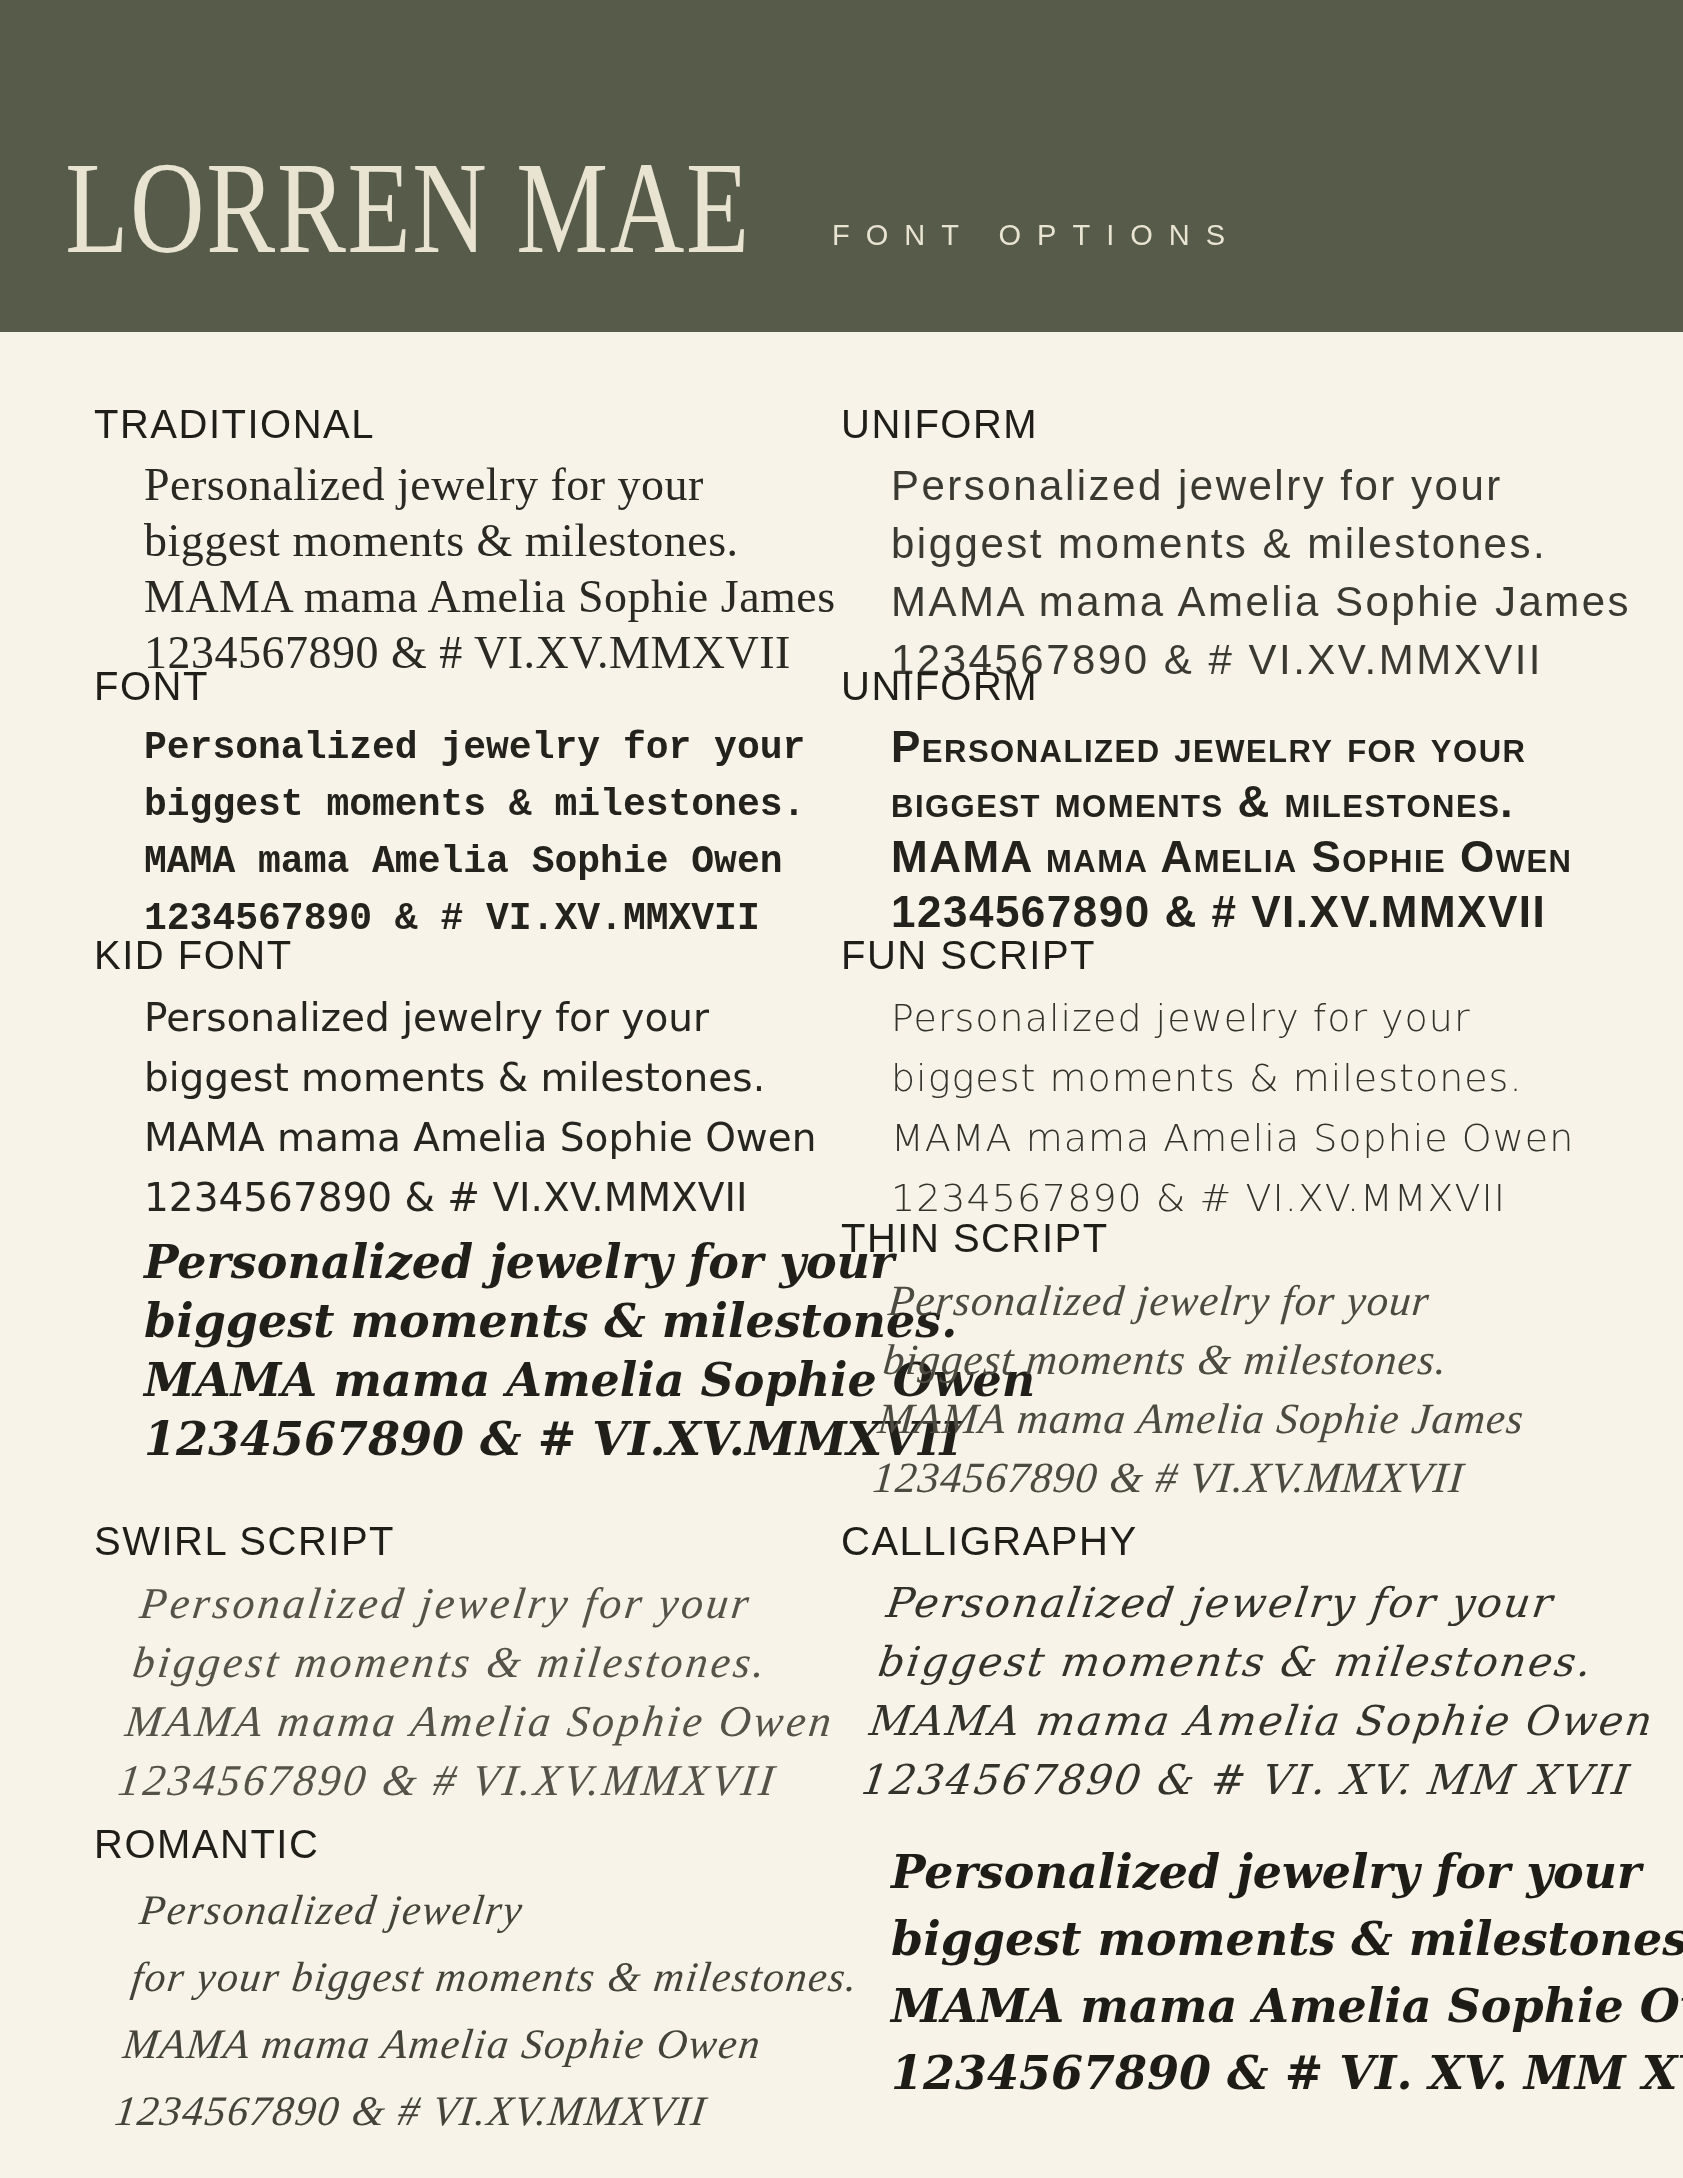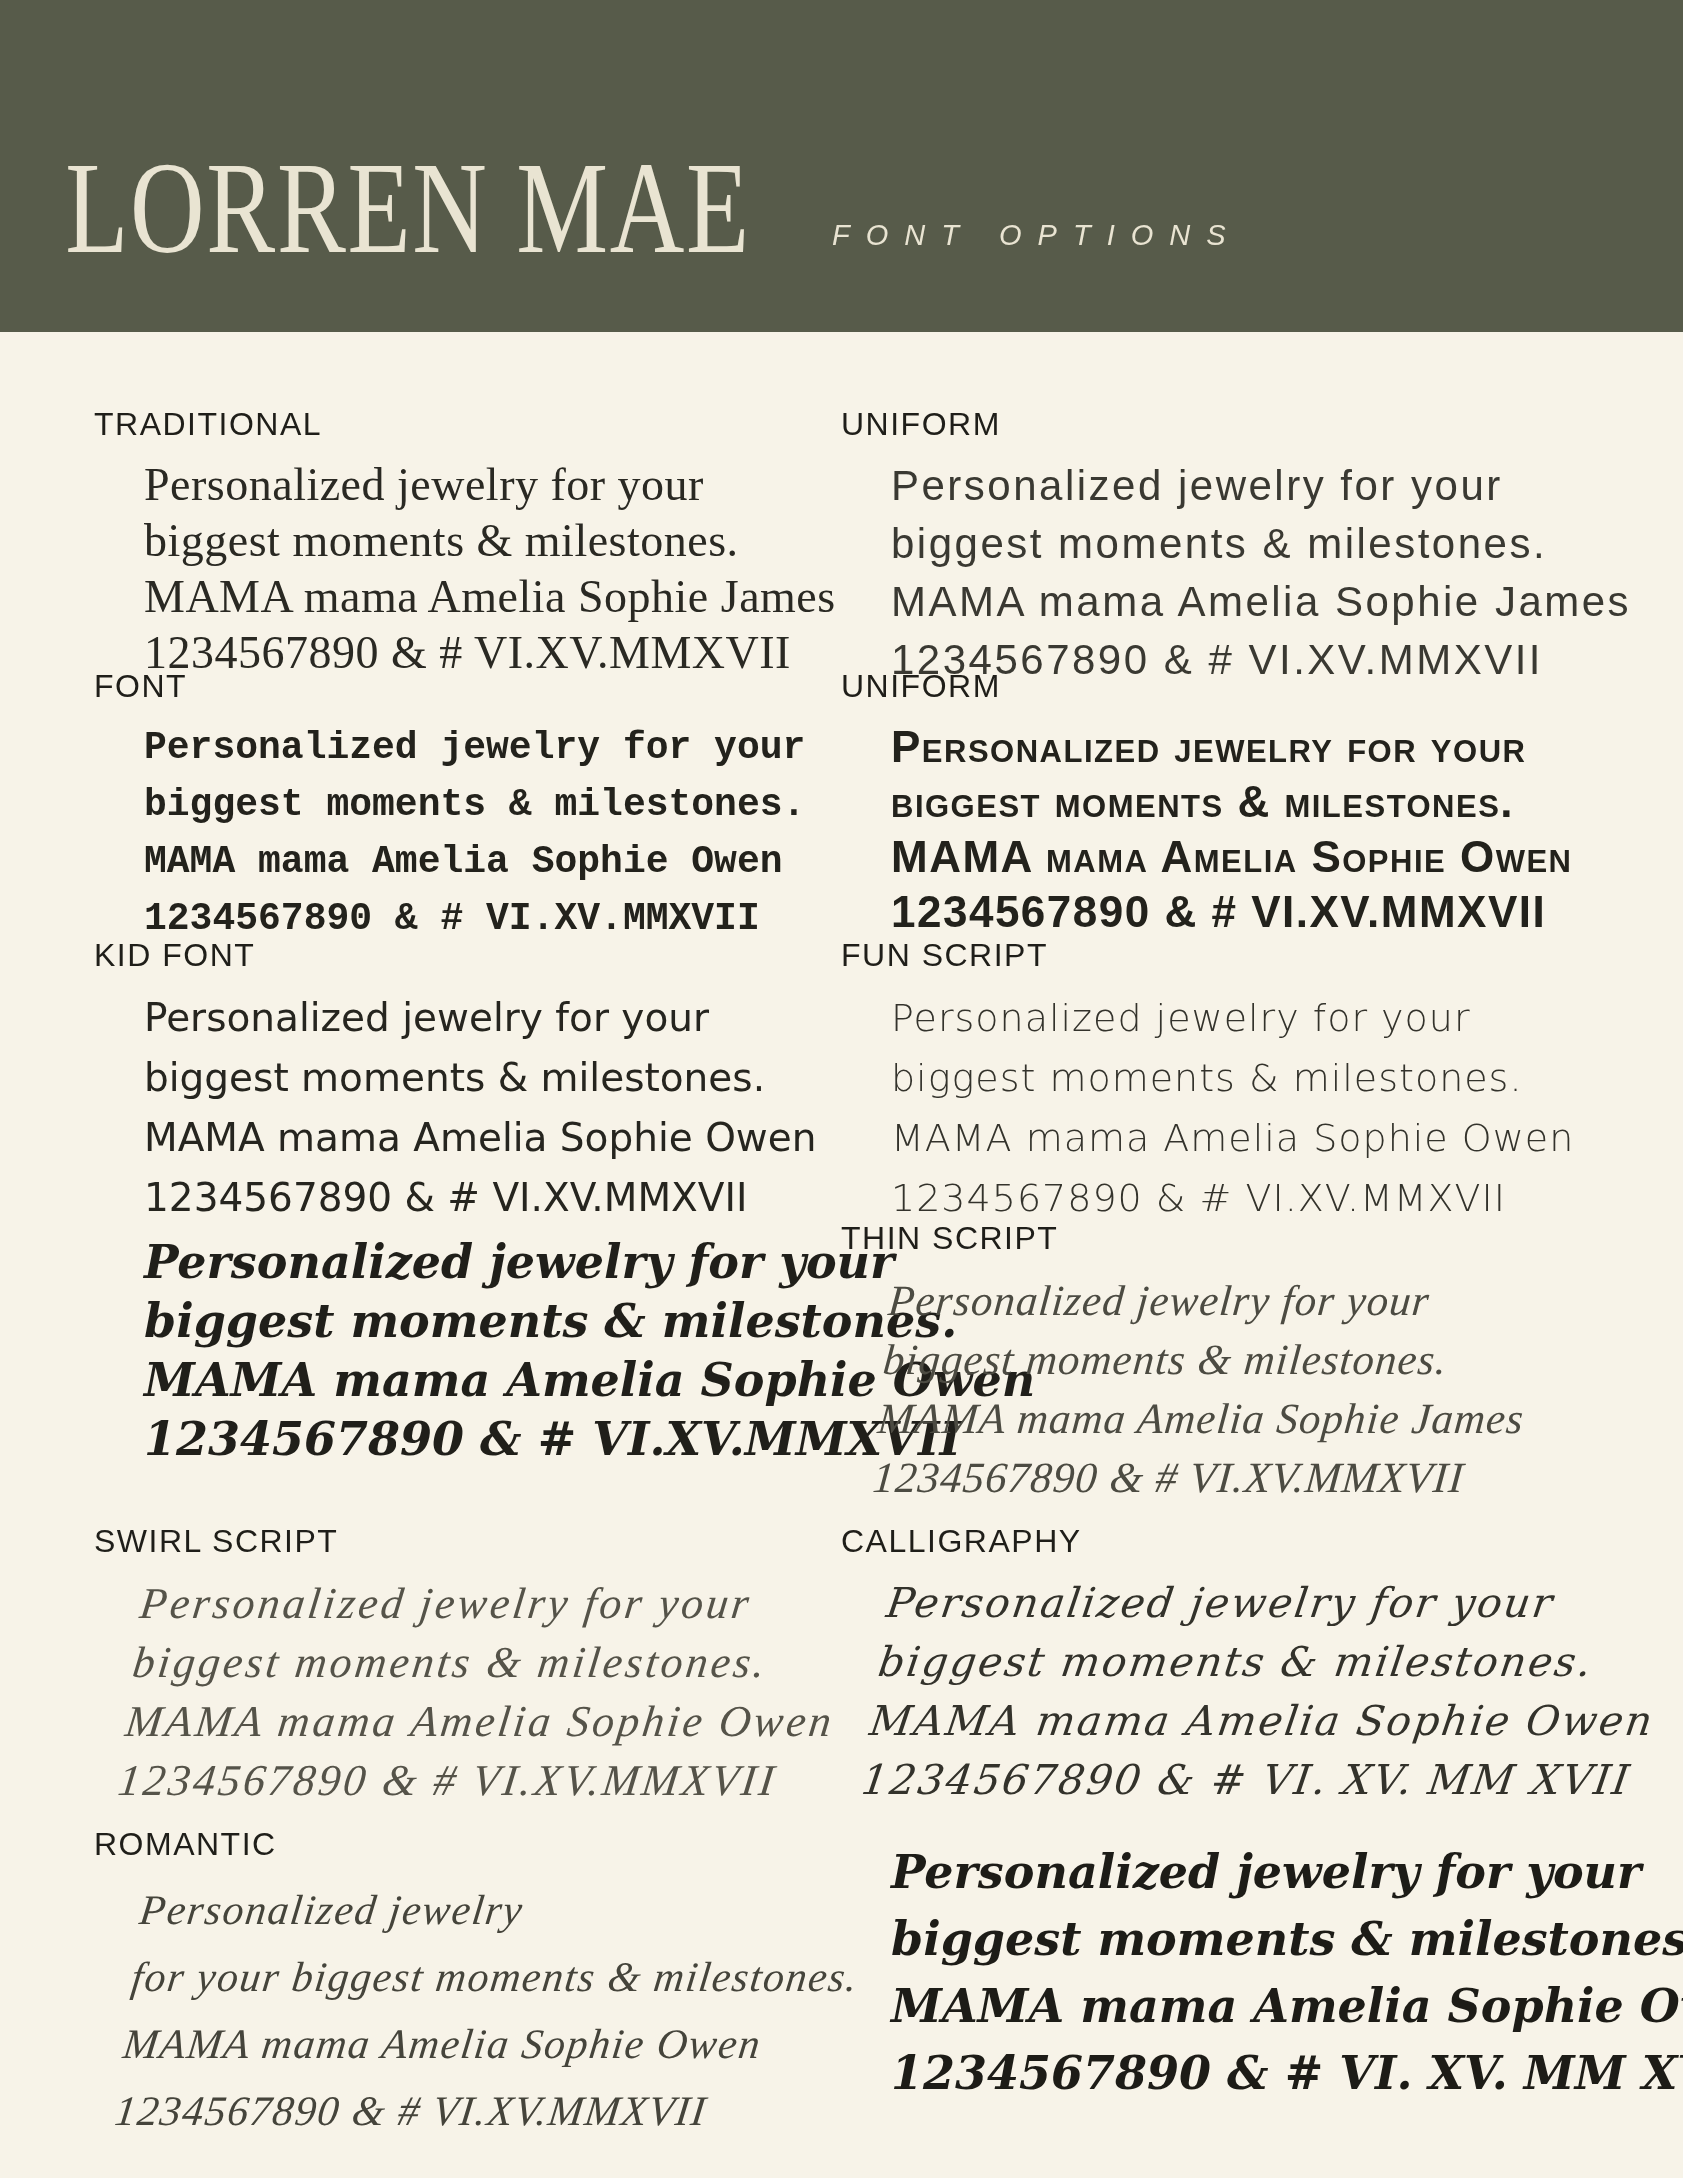--- a/index.html
+++ b/index.html
@@ -32,34 +32,33 @@
     white-space:nowrap;
   }
   .subtitle {
     margin-top:61px;
     font-size:29px;
     line-height:30px;
     letter-spacing:16px;
     padding-left:16px;
     color:#e9e4d2;
     white-space:nowrap;
-    font-style:italic;
   }
 
   
   .sections {
     display:grid;
     grid-template-columns:747px 747px;
     grid-template-rows:262px 269px 283px 303px 303px auto;
     padding:59px 0 0 94px;
     box-sizing:border-box;
   }
   .section { padding-top:14px; }
   .label {
-    font-size:32px;
+    font-size:40px;
     line-height:38px;
     letter-spacing:1.5px;
     color:#1f1e19;
     white-space:nowrap;
   }
   .sample { margin-top:14px; padding-left:50px; white-space:nowrap; }
   .sample div { white-space:nowrap; }
 
   
   .sp-traditional {

